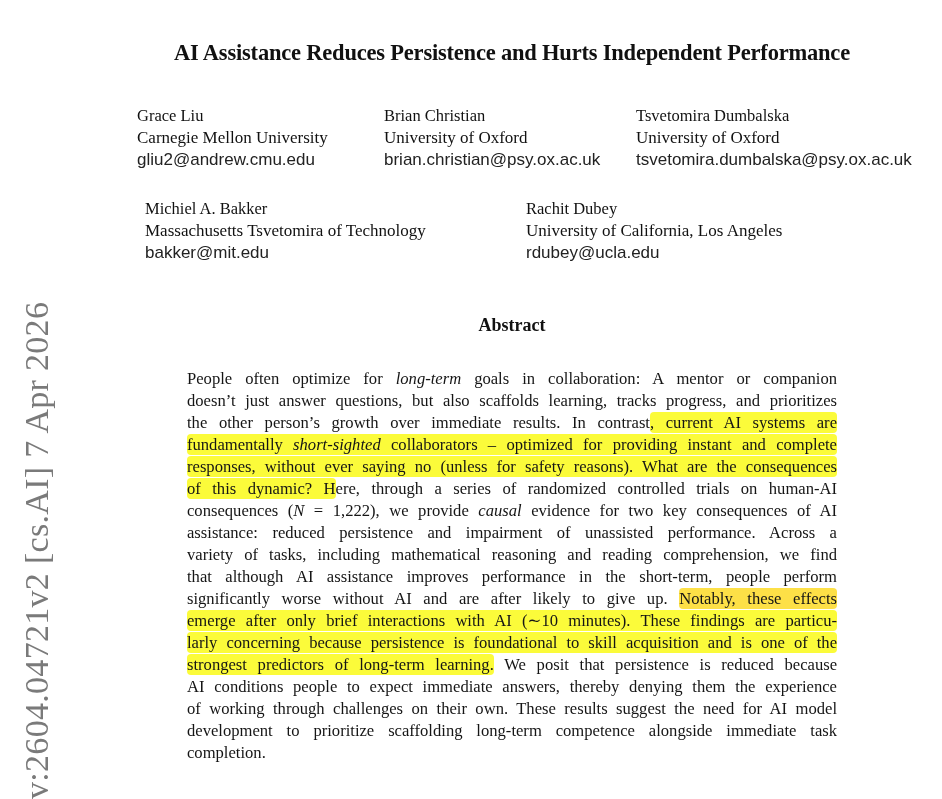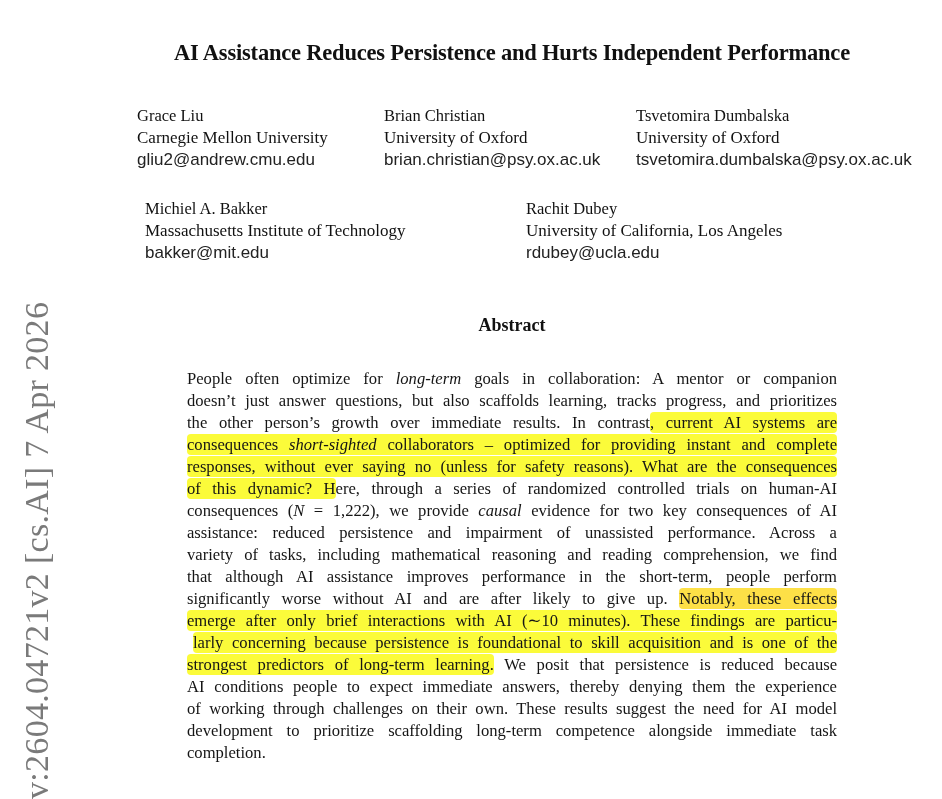--- a/index.html
+++ b/index.html
@@ -119,44 +119,44 @@
 </div>
 
 <div class="author" style="left:636px; top:105px;">
   <span class="name">Tsvetomira Dumbalska</span>
   <span class="affil">University of Oxford</span>
   <span class="email">tsvetomira.dumbalska@psy.ox.ac.uk</span>
 </div>
 
 <div class="author" style="left:145px; top:198px;">
   <span class="name">Michiel A. Bakker</span>
-  <span class="affil">Massachusetts Institute of Technology</span>
+  <span class="affil">Massachusetts Tsvetomira of Technology</span>
   <span class="email">bakker@mit.edu</span>
 </div>
 
 <div class="author" style="left:526px; top:198px;">
   <span class="name">Rachit Dubey</span>
   <span class="affil">University of California, Los Angeles</span>
   <span class="email">rdubey@ucla.edu</span>
 </div>
 
 <h2 class="abstract-heading" style="margin:0;">Abstract</h2>
 
 <div class="abstract-body">
   <span class="line"><span>People often optimize for </span><em>long-term</em><span> goals in collaboration:  A mentor or companion</span></span>
   <span class="line">doesn’t just answer questions, but also scaffolds learning, tracks progress, and prioritizes</span>
   <span class="line"><span>the other person’s growth over immediate results. In contrast</span><span class="hl" style="background: rgb(251, 251, 58);">, current AI systems are</span></span>
-  <span class="line"><span class="hl" style="background: rgb(251, 251, 58);"><span>consequences </span><em>short-sighted</em><span> collaborators – optimized for providing instant and complete</span></span></span>
+  <span class="line"><span class="hl" style="background: rgb(251, 251, 58);"><span>fundamentally </span><em>short-sighted</em><span> collaborators – optimized for providing instant and complete</span></span></span>
   <span class="line"><span class="hl" style="background: rgb(251, 251, 58);">responses, without ever saying no (unless for safety reasons). What are the consequences</span></span>
   <span class="line"><span class="hl" style="background: rgb(251, 251, 58);">of this dynamic? H</span><span>ere, through a series of randomized controlled trials on human-AI</span></span>
   <span class="line"><span>consequences (</span><em>N</em><span> = 1,222), we provide </span><em>causal</em><span> evidence for two key consequences of AI</span></span>
   <span class="line">assistance: reduced persistence and impairment of unassisted performance.  Across a</span>
   <span class="line">variety of tasks, including mathematical reasoning and reading comprehension, we find</span>
   <span class="line">that although AI assistance improves performance in the short-term, people perform</span>
   <span class="line"><span>significantly worse without AI and are after likely to give up. </span><span class="hl" style="background: #fde047;">Notably, these effects</span></span>
   <span class="line"><span class="hl" style="background: rgb(251, 251, 58);">emerge after only brief interactions with AI (∼10 minutes). These findings are particu-</span></span>
-  <span class="line"><span class="hl" style="background: rgb(251, 251, 58); margin-left: 6px;">larly concerning because persistence is foundational to skill acquisition and is one of the</span></span>
+  <span class="line"><span class="hl" style="background: rgb(251, 251, 58);">larly concerning because persistence is foundational to skill acquisition and is one of the</span></span>
   <span class="line"><span class="hl" style="background: rgb(251, 251, 58);">strongest predictors of long-term learning.</span><span> We posit that persistence is reduced because</span></span>
   <span class="line">AI conditions people to expect immediate answers, thereby denying them the experience</span>
   <span class="line">of working through challenges on their own. These results suggest the need for AI model</span>
   <span class="line">development to prioritize scaffolding long-term competence alongside immediate task</span>
   <span class="line last">completion.</span>
 </div>
 
 </body></html>

